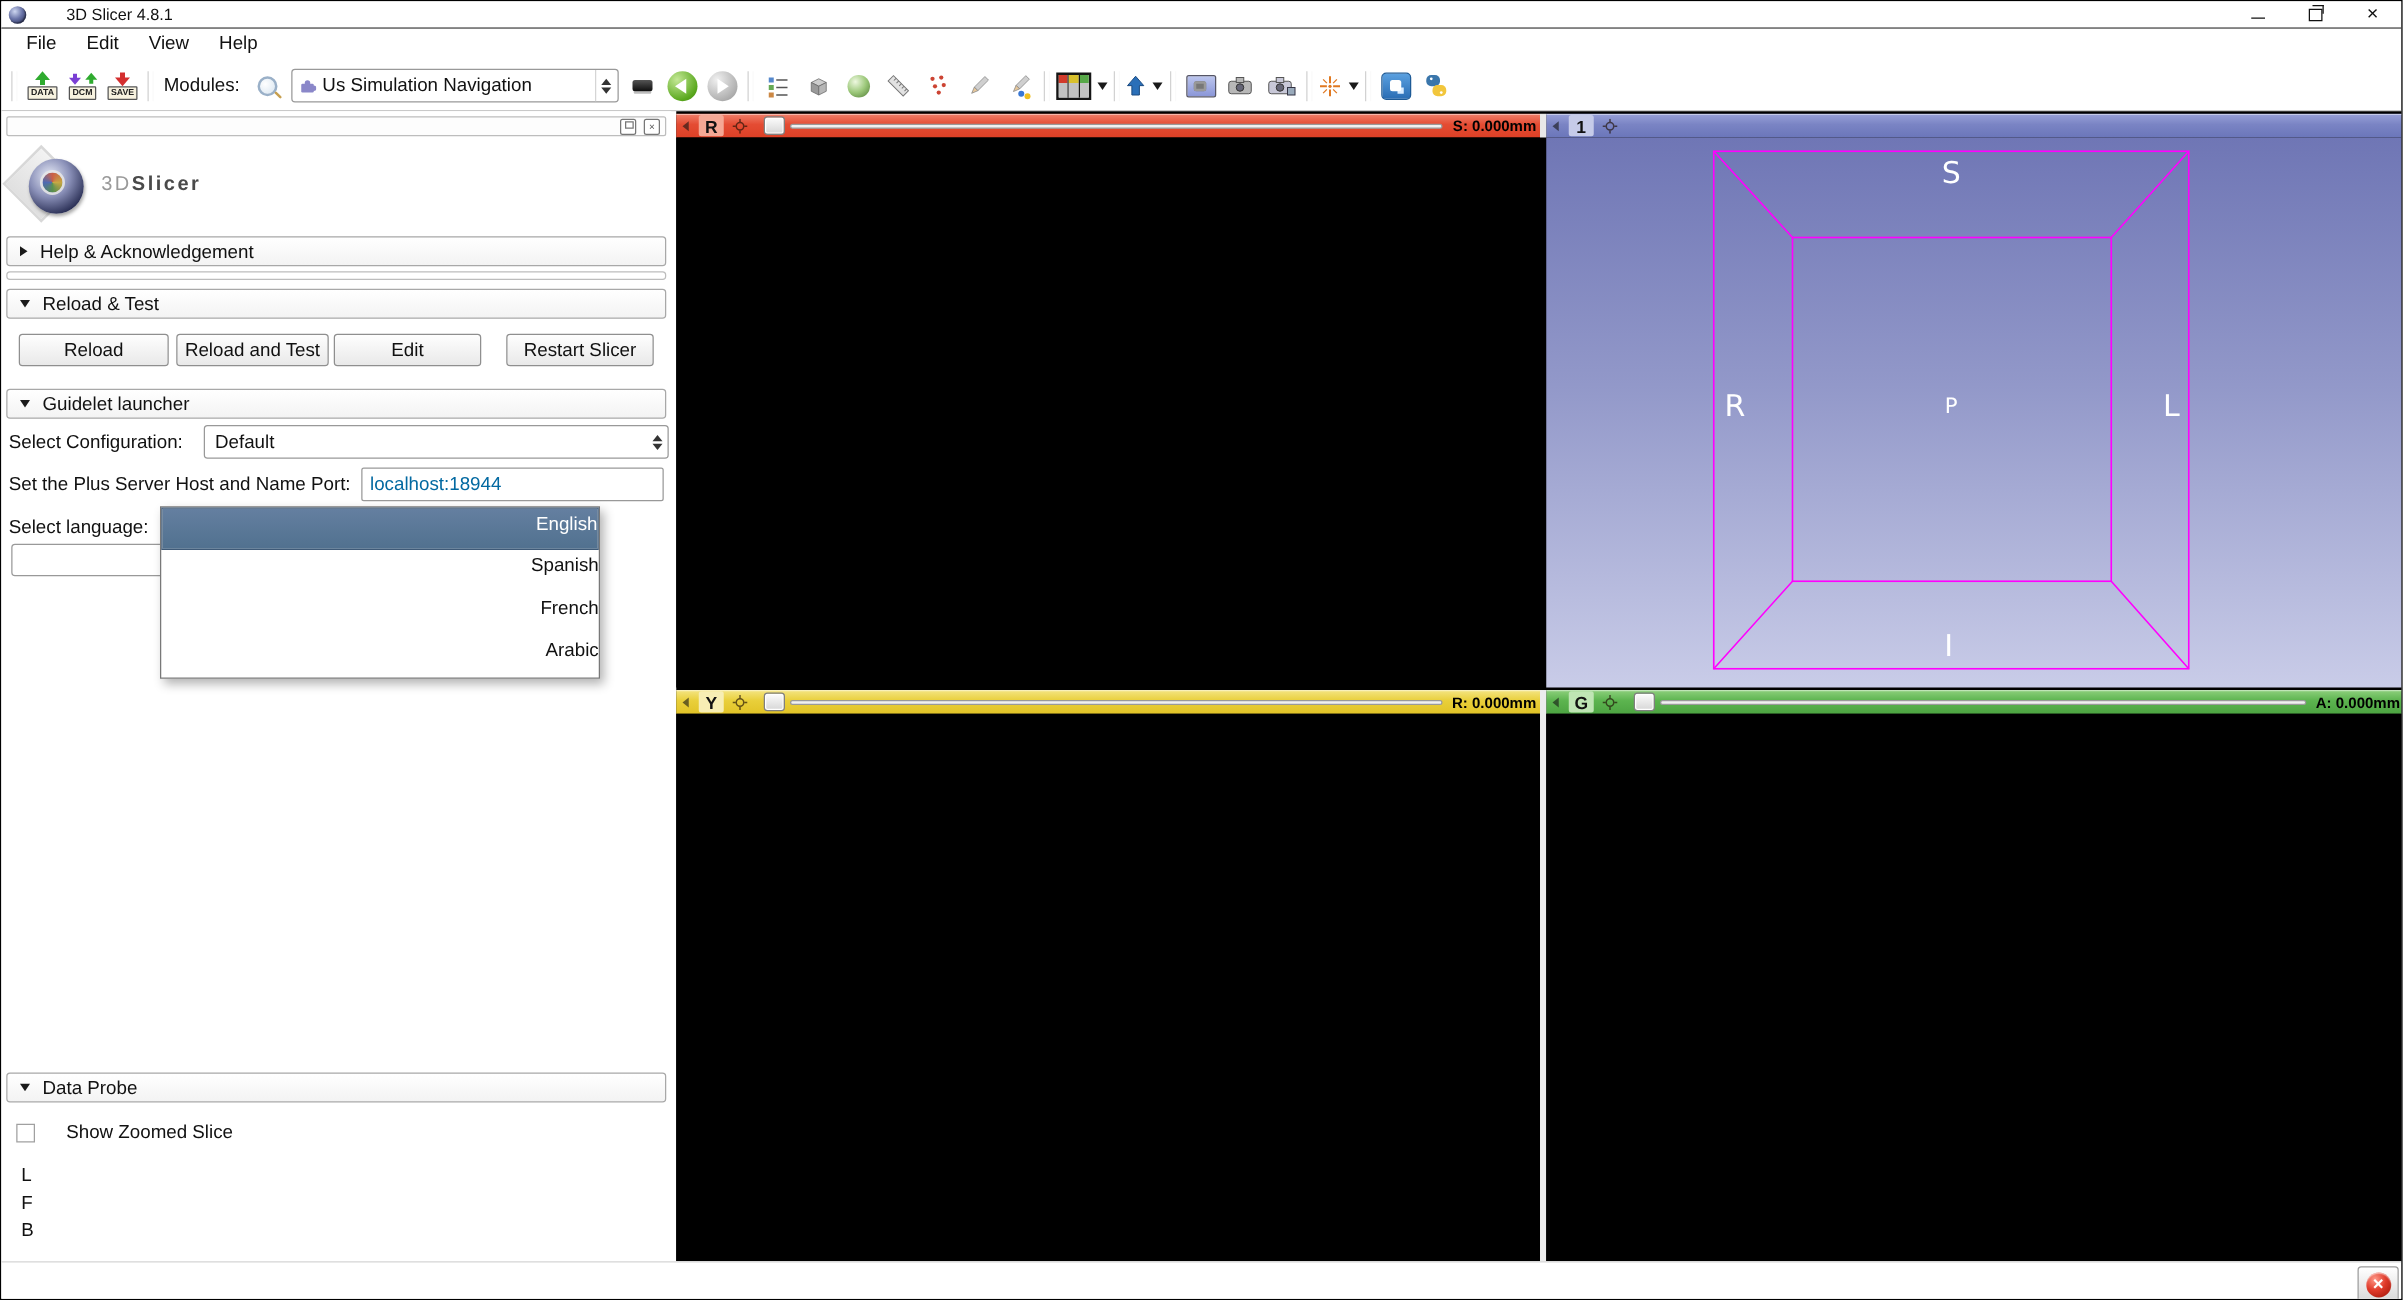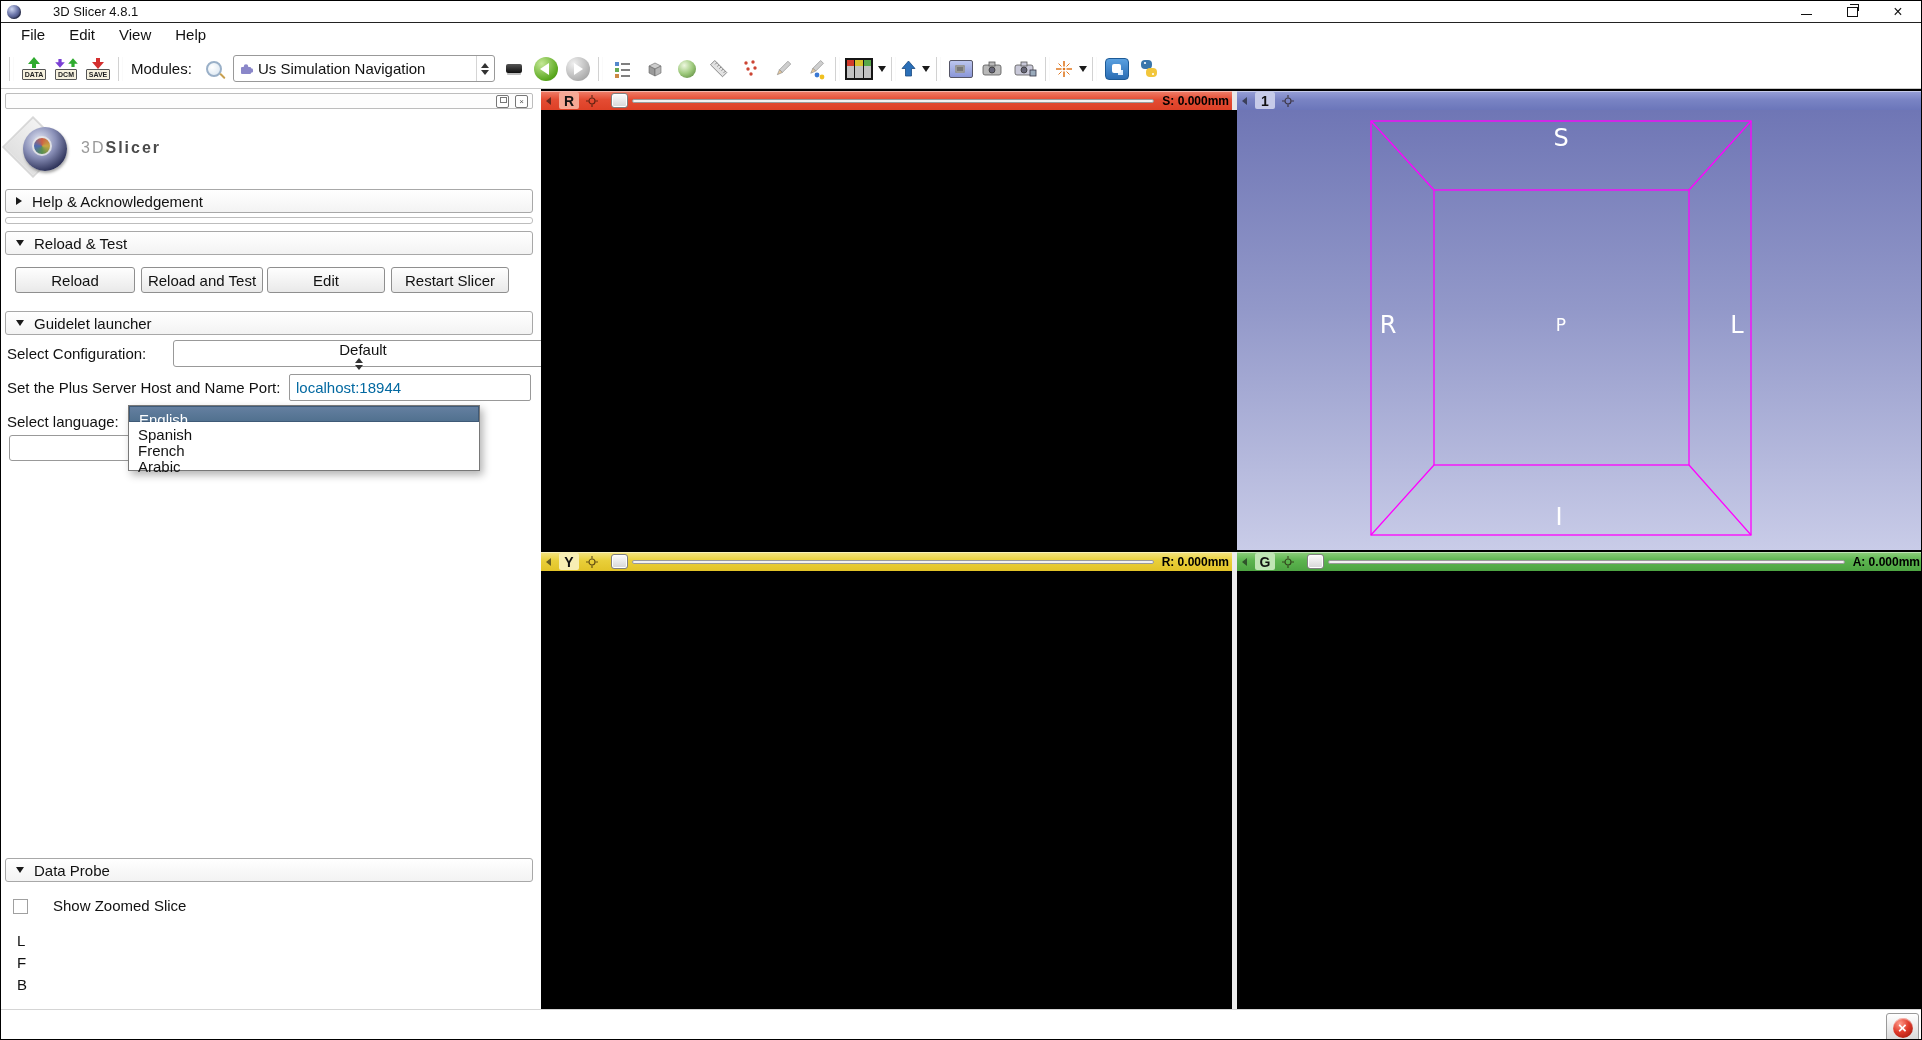--- a/index.html
+++ b/index.html
@@ -112,21 +112,21 @@
         background:linear-gradient(#fefefe,#e9e9e9);font-size:15px;display:flex;align-items:center;
         justify-content:center;box-sizing:border-box;color:#111;}
   .plabel{position:absolute;font-size:15px;color:#111;white-space:nowrap;}
   .combo{position:absolute;border:1px solid #999;border-radius:3px;background:#fff;display:flex;
          align-items:center;box-sizing:border-box;}
   .combo .combo-text{font-size:15px;padding-left:8px;flex:1;}
   .tinput{position:absolute;border:1px solid #999;border-radius:2px;background:#fff;font-size:15px;
           padding:0 6px;box-sizing:border-box;font-family:"Liberation Sans","DejaVu Sans",sans-serif;color:#0369a1;}
   #lang-popup{position:absolute;left:127px;top:316px;width:350px;background:#fff;border:1px solid #787878;
               box-shadow:3px 4px 8px rgba(0,0,0,.3);z-index:20;}
-  .lang-item{height:16px;line-height:26px;font-size:15px;padding-left:9px;color:#111;}
+  .lang-item{height:34px;line-height:26px;font-size:15px;padding-left:9px;color:#111;text-align:right;}
   .lang-item.selected{background:linear-gradient(#647fa0,#51718f);color:#fff;border:1px solid #3f5a77;
                       box-sizing:border-box;}
   #hidden-combo{position:absolute;left:8px;top:346px;width:122px;height:26px;border:1px solid #999;
                 border-radius:3px;background:#fff;box-sizing:border-box;}
   .checkbox{position:absolute;width:15px;height:15px;border:1px solid #a0a0a0;background:#fff;box-sizing:border-box;}
   
   #views{position:absolute;left:540px;top:88px;width:1382px;height:920px;background:#000;}
   .slice-bar{position:absolute;height:19px;display:flex;align-items:center;box-shadow:inset 0 1px 0 rgba(255,255,255,.45);}
   #red-bar{left:0;top:2px;width:691px;background:linear-gradient(180deg,#f0806b,#e44c33 45%,#dd4026);}
   #yellow-bar{left:0;top:463px;width:691px;background:linear-gradient(180deg,#f4e584,#e9cf3a 45%,#e2c327);}
@@ -395,29 +395,29 @@
     </div>
     <div id="collapsed-bar"></div>
 
     <div class="section-header" style="top:142px;">
       <span class="tri-down"></span>
       <span>Reload &amp; Test</span>
     </div>
     <div class="qbtn" style="left:14px;top:178px;width:120px;">Reload</div>
     <div class="qbtn" style="left:140px;top:178px;width:122px;">Reload and Test</div>
     <div class="qbtn" style="left:266px;top:178px;width:118px;">Edit</div>
-    <div class="qbtn" style="left:390px;top:178px;width:118px;">Restart Slicer</div>
+    <div class="qbtn" style="left:404px;top:178px;width:118px;">Restart Slicer</div>
 
     <div class="section-header" style="top:222px;">
       <span class="tri-down"></span>
       <span>Guidelet launcher</span>
     </div>
 
     <div class="plabel" style="left:6px;top:256px;">Select Configuration:</div>
-    <div class="combo" style="left:172px;top:251px;width:372px;height:27px;flex-direction:column;">
+    <div class="combo" style="left:162px;top:251px;width:372px;height:27px;">
       <span class="combo-text">Default</span>
       <span class="spinner" style="border-left:none;">
           <span class="tri-up"></span>
           <span class="tri-dn"></span>
         </span>
     </div>
 
     <div class="plabel" style="left:6px;top:290px;">Set the Plus Server Host and Name Port:</div>
     <input class="tinput" style="left: 288px; top: 285px; width: 242px; height: 27px;" value="localhost:18944">
 

